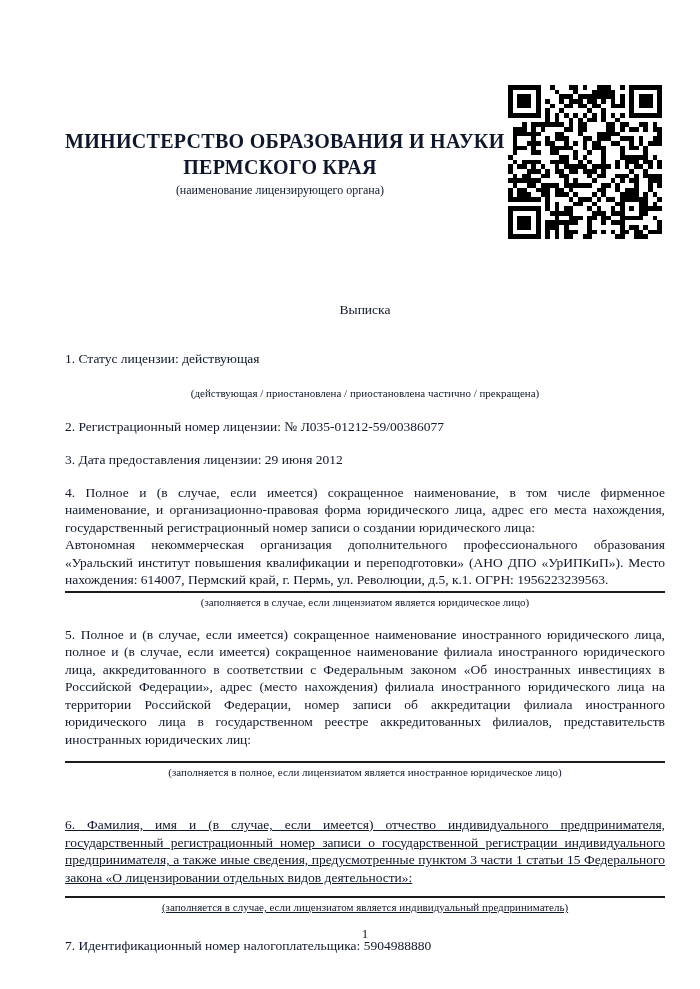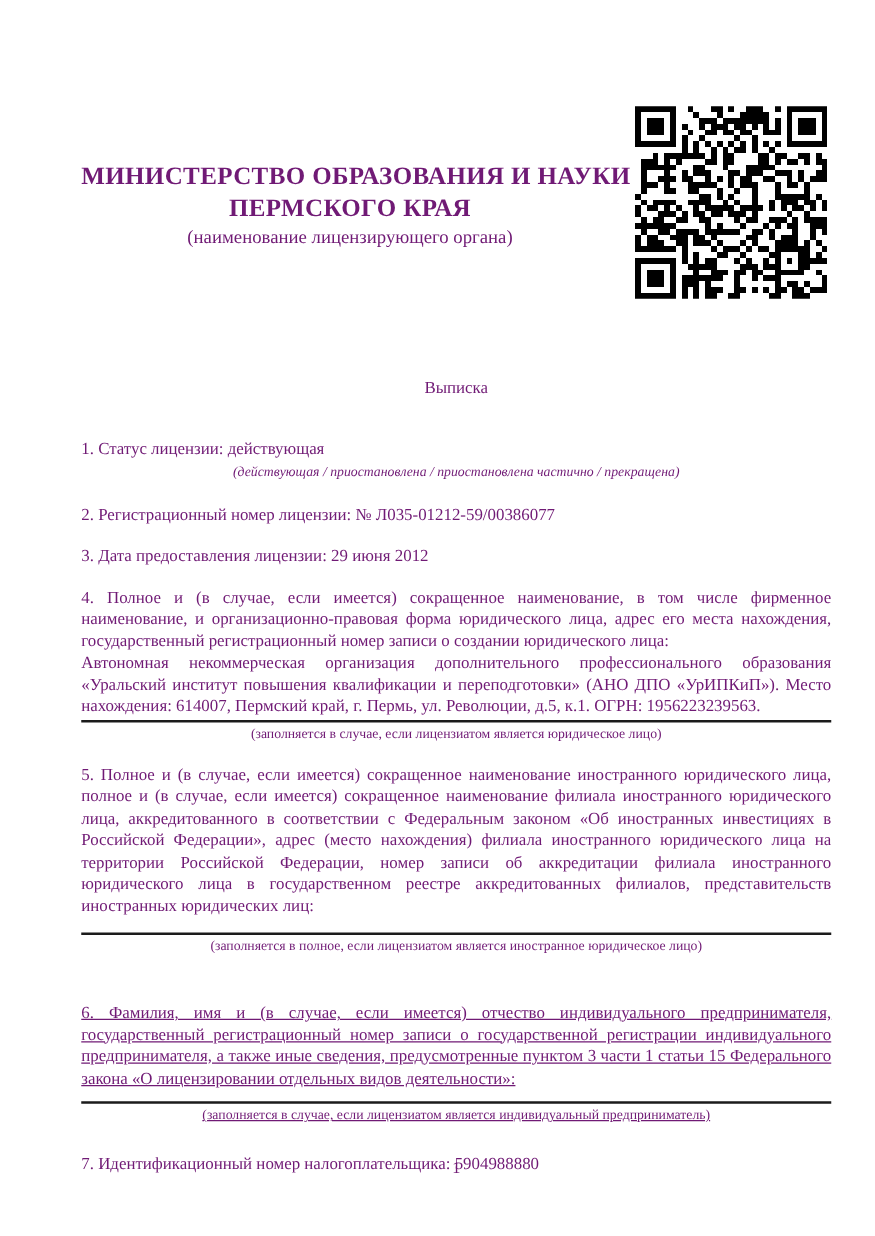--- a/index.html
+++ b/index.html
@@ -1,42 +1,42 @@
 <!DOCTYPE html>
 <html><head>
 <meta charset="utf-8">
 <style>
   html, body { margin: 0; padding: 0; background: #ffffff; }
   .page {
     position: relative;
     width: 700px;
     height: 989px;
     background: #ffffff;
-    color: #701a75;
+    color: #0f172a;
     font-family: "Liberation Serif", "DejaVu Serif", serif;
     font-size: 13.5px;
     overflow: hidden;
     margin: 0 auto;
   }
   .header-left {
     position: absolute;
     top: 128px;
     left: 65px;
     width: 430px;
     text-align: center;
   }
   .ministry {
     font-weight: bold;
     font-size: 20px;
     line-height: 26px;
     letter-spacing: 0.3px;
     white-space: nowrap;
   }
   .ministry-caption {
-    font-size: 15px;
+    font-size: 12px;
     line-height: 15px;
     margin-top: 3px;
   }
   .qr {
     position: absolute;
     left: 508px;
     top: 85px;
     width: 154px;
     height: 154px;
   }
@@ -55,21 +55,21 @@
   .fill-caption {
     font-size: 11px;
     line-height: 15px;
     text-align: center;
   }
   .rule {
     height: 0;
     border-top: 2px solid #1b1b1b;
   }
   #p1 { margin-top: 31px; }
-  #p1c { margin-top: 3px; font-style: italic; }
+  #p1c { margin-top: 18px; }
   #p2 { margin-top: 17px; }
   #p3 { margin-top: 16px; }
   #p4 { margin-top: 15px; }
   #p4 .rule { margin-top: 2px; }
   #p4 .fill-caption { margin-top: 2px; }
   #p5 { margin-top: 16px; }
   #p5 .rule { margin-top: 13px; }
   #p5 .fill-caption { margin-top: 2px; }
   #p6 { margin-top: 36px; text-decoration: underline; }
   #p6 .rule { margin-top: 10px; }

